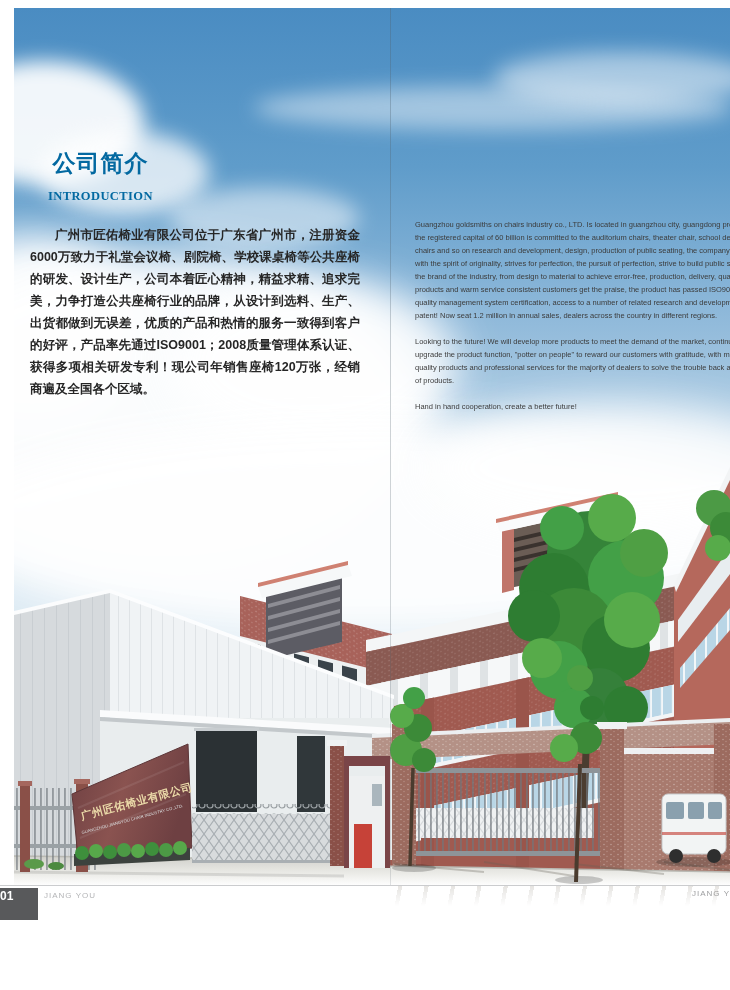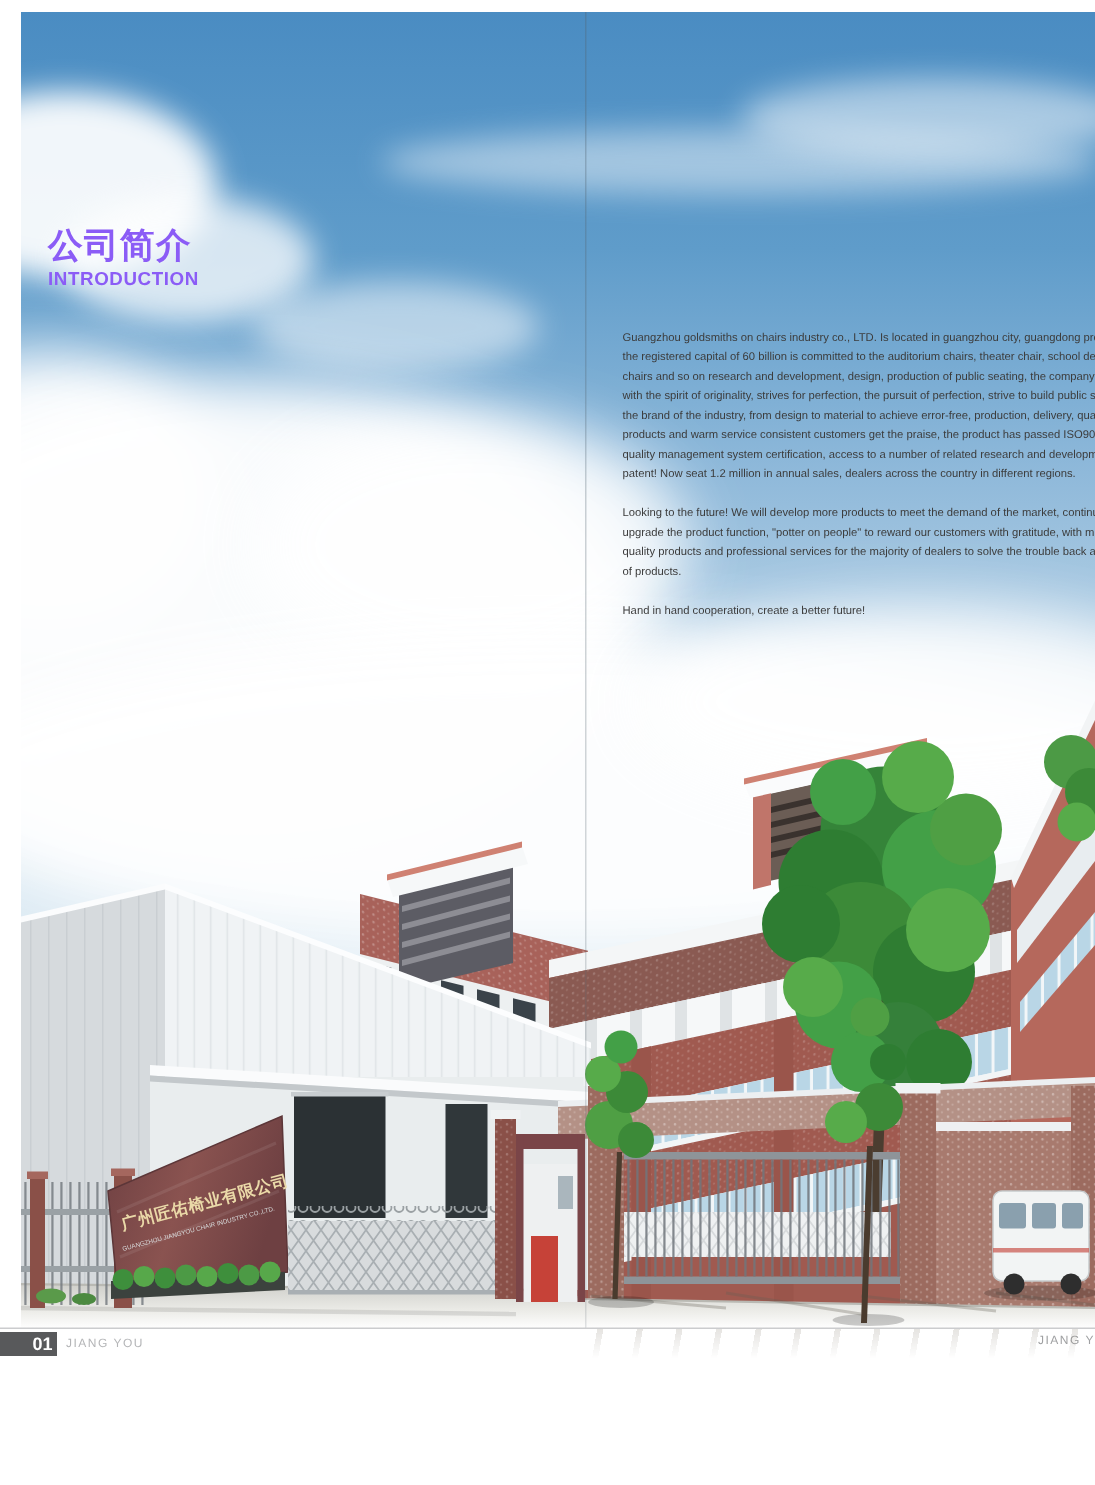--- a/index.html
+++ b/index.html
@@ -5,32 +5,32 @@
   html,body{margin:0;padding:0;}
   body{
     width:730px;height:990px;position:relative;overflow:hidden;
     background:#ffffff;
     font-family:"Liberation Sans","DejaVu Sans",sans-serif;
   }
   .photo{position:absolute;left:14px;top:8px;width:716px;height:878px;}
   .photo svg{display:block;width:716px;height:878px;}
   .fold-line{position:absolute;left:390px;top:8px;width:1px;height:878px;
     background:linear-gradient(to bottom,rgba(80,100,115,.35),rgba(90,105,115,.28) 60%,rgba(90,100,110,.18));}
-  .title-block{position:absolute;left:32px;top:150px;color:#8b5cf6;}
+  .title-block{position:absolute;left:48px;top:150px;color:#0369a1;text-align:center;}
   .title-cn{font-size:23px;font-weight:bold;letter-spacing:1px;line-height:26px;}
-  .title-en{font-size:12.5px;font-weight:bold;letter-spacing:.4px;margin-top:3px;}
+  .title-en{font-size:12.5px;font-weight:bold;letter-spacing:.4px;margin-top:13px;font-family:Liberation Serif, serif;}
   .cn-text{position:absolute;left:30px;top:224px;width:330px;
     font-size:12.5px;font-weight:bold;line-height:22px;color:#262626;text-align:justify;}
   .cn-text p{margin:0;text-indent:2em;}
   .en-text{position:absolute;left:415px;top:218px;width:345px;
     font-size:7.5px;line-height:13px;color:#3c3c3c;}
   .en-text p{margin:0 0 13px 0;}
   .footer-rule{position:absolute;left:0;top:885px;width:730px;height:1px;background:#cbccce;}
-  .page-badge{position:absolute;left:0;top:888px;width:38px;height:16px;background:#58595b;
-    color:#ffffff;font-size:12px;font-weight:bold;text-align:right;line-height:16px;
+  .page-badge{position:absolute;left:0;top:888px;width:38px;height:32px;background:#58595b;
+    color:#ffffff;font-size:12px;font-weight:bold;text-align:left;line-height:16px;
     padding-right:3px;box-sizing:border-box;}
   .brand-left{position:absolute;left:44px;top:891px;font-size:8px;letter-spacing:1px;color:#b4b5b7;}
   .brand-right{position:absolute;left:692px;top:889px;font-size:8px;letter-spacing:1px;color:#9fa0a2;white-space:nowrap;}
   .road-shadows{position:absolute;left:388px;top:886px;width:342px;height:20px;opacity:.55;
     background:repeating-linear-gradient(100deg,rgba(125,115,100,0) 0 10px,rgba(125,115,100,.35) 10px 14px,rgba(125,115,100,0) 14px 26px);
     -webkit-mask-image:linear-gradient(to bottom,#000,transparent);
     mask-image:linear-gradient(to bottom,#000,transparent);}
 </style>
 </head>
 <body>
@@ -350,20 +350,21 @@
 </svg>
 </div>
 
 <div class="fold-line"></div>
 
 <div class="title-block">
   <div class="title-cn">公司简介</div>
   <div class="title-en">INTRODUCTION</div>
 </div>
 <div class="cn-text">
+  <p>广州市匠佑椅业有限公司位于广东省广州市，注册资金6000万致力于礼堂会议椅、剧院椅、学校课桌椅等公共座椅的研发、设计生产，公司本着匠心精神，精益求精、追求完美，力争打造公共座椅行业的品牌，从设计到选料、生产、出货都做到无误差，优质的产品和热情的服务一致得到客户的好评，产品率先通过ISO9001；2008质量管理体系认证、获得多项相关研发专利！现公司年销售座椅120万张，经销商遍及全国各个区域。</p>
 </div>
 
 <div class="en-text">
   <p>Guangzhou goldsmiths on chairs industry co., LTD. Is located in guangzhou city, guangdong province, the registered capital of 60 billion is committed to the auditorium chairs, theater chair, school desks and chairs and so on research and development, design, production of public seating, the company in line with the spirit of originality, strives for perfection, the pursuit of perfection, strive to build public seating the brand of the industry, from design to material to achieve error-free, production, delivery, quality products and warm service consistent customers get the praise, the product has passed ISO9001; 2008 quality management system certification, access to a number of related research and development of patent! Now seat 1.2 million in annual sales, dealers across the country in different regions.</p>
   <p>Looking to the future! We will develop more products to meet the demand of the market, continuously upgrade the product function, "potter on people" to reward our customers with gratitude, with more quality products and professional services for the majority of dealers to solve the trouble back at home of products.</p>
   <p>Hand in hand cooperation, create a better future!</p>
 </div>
 
 <div class="footer-rule"></div>
 <div class="page-badge">01</div>

